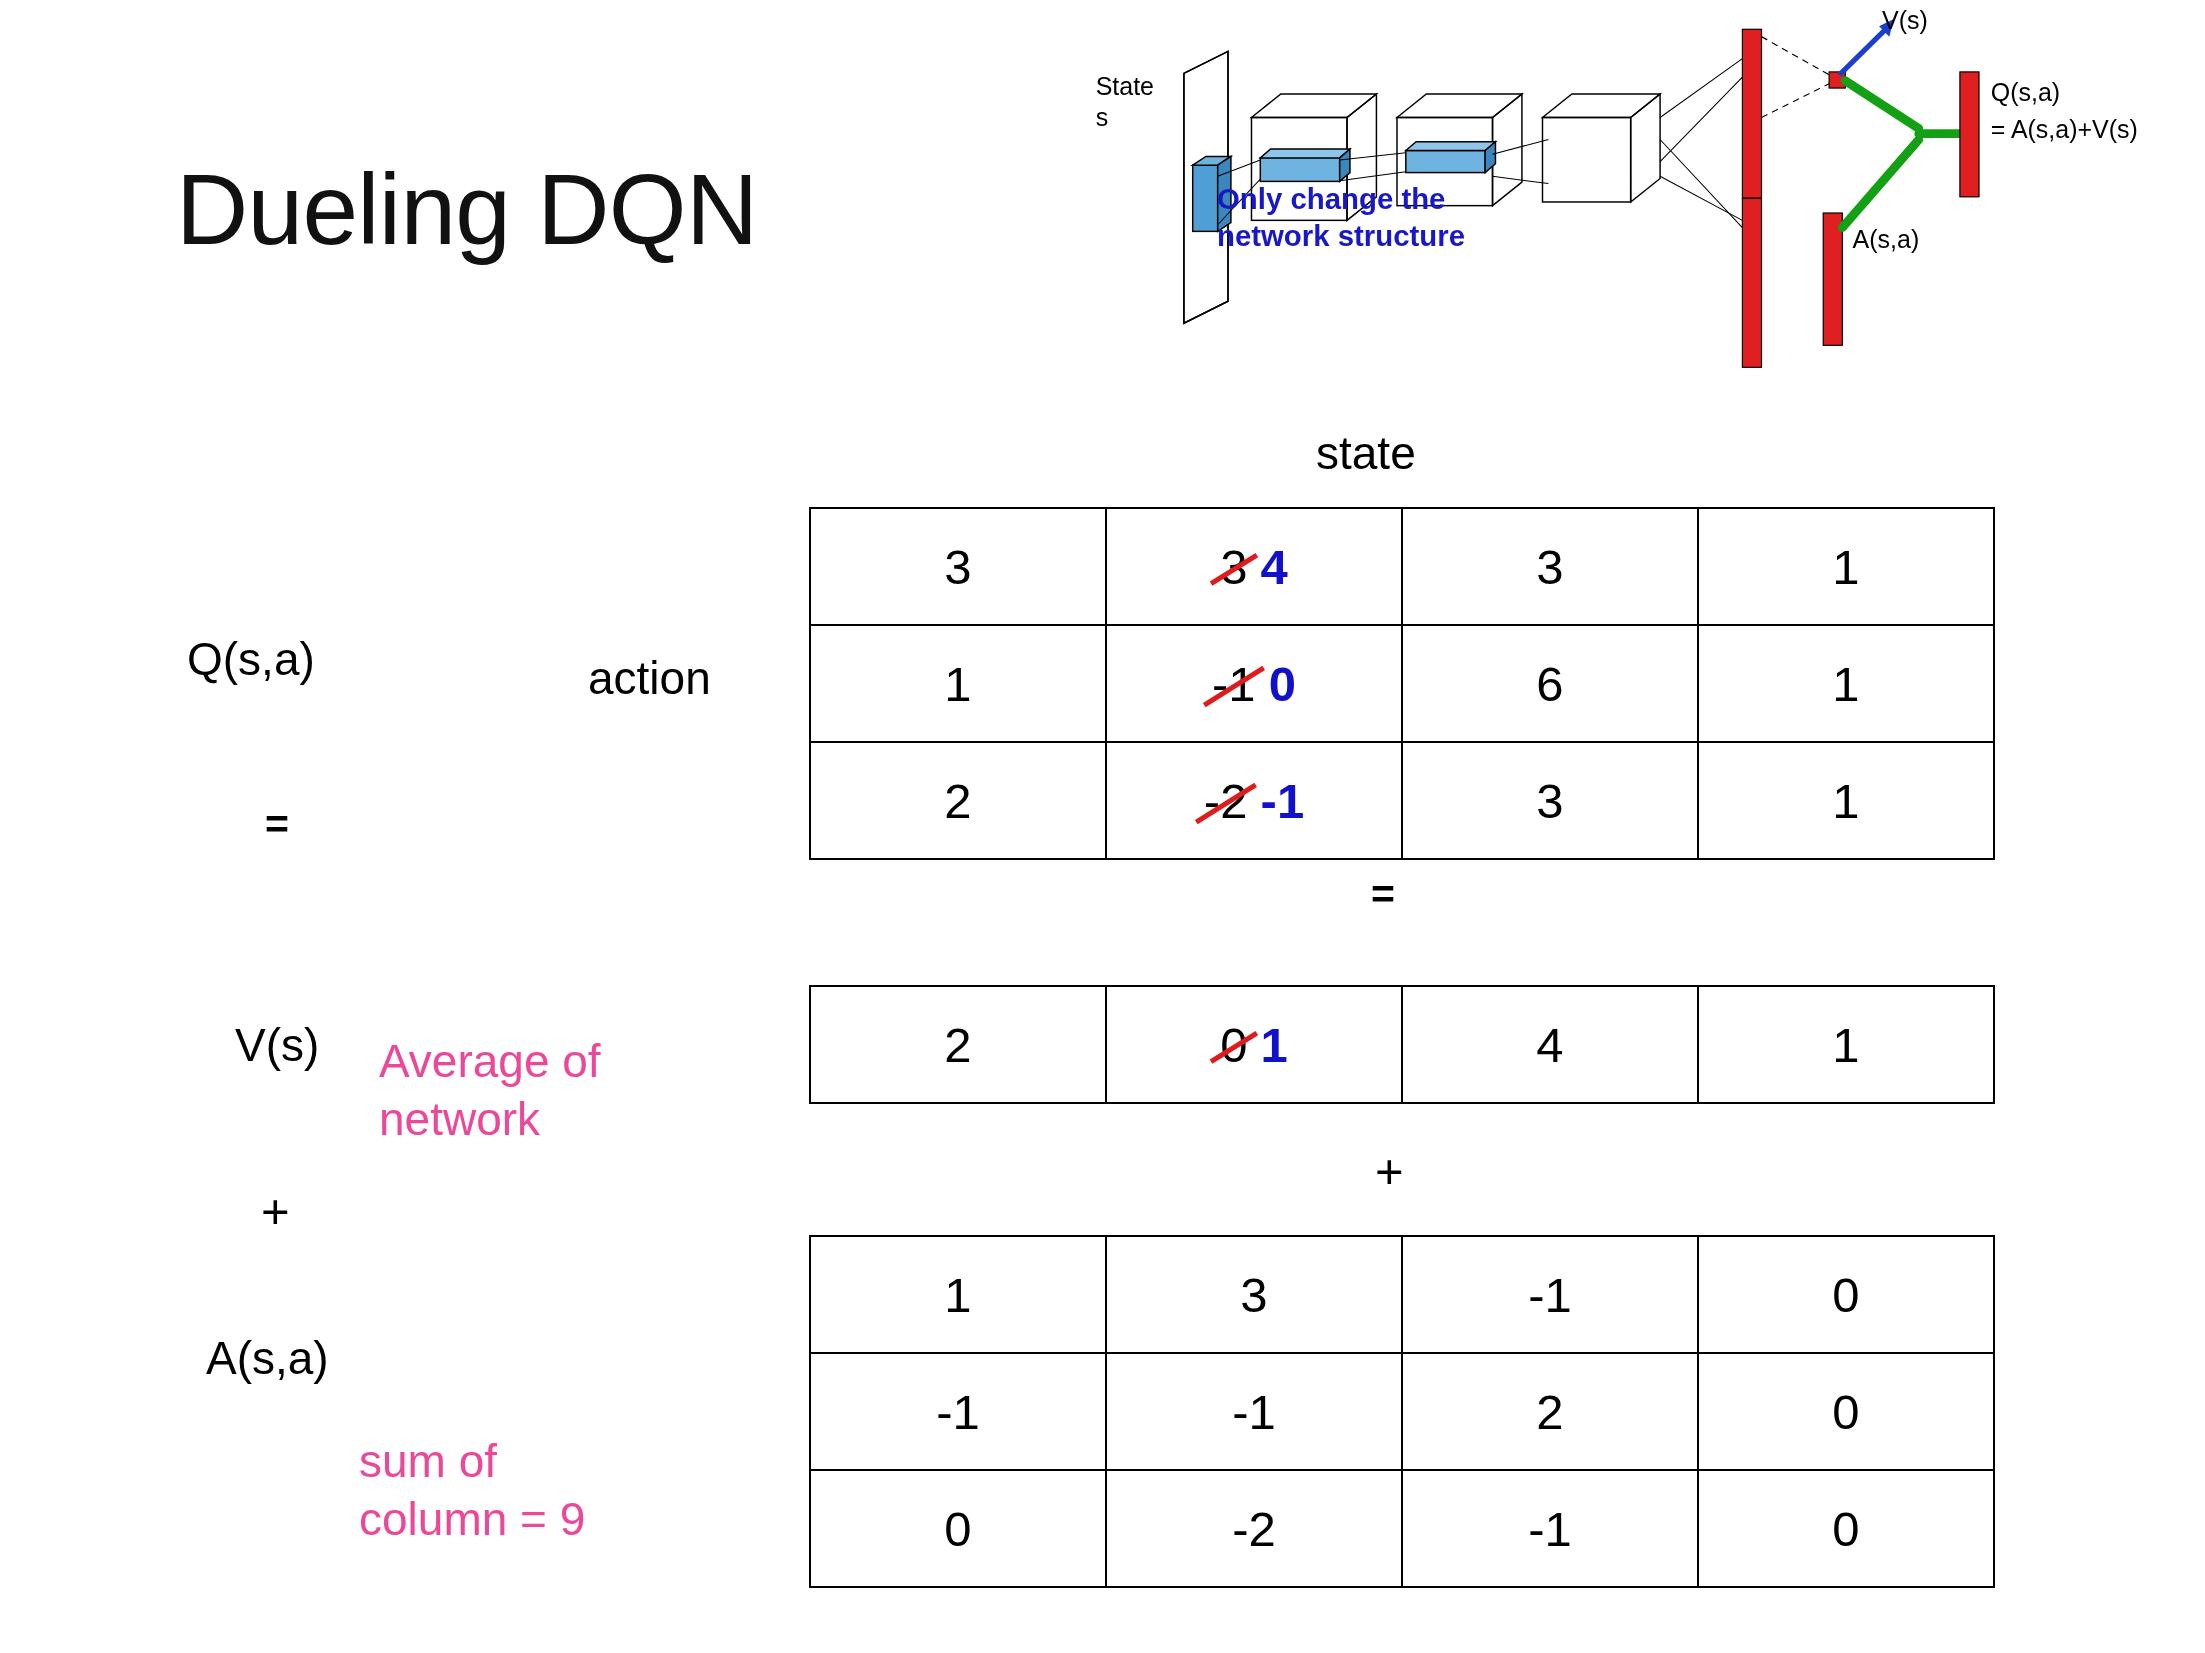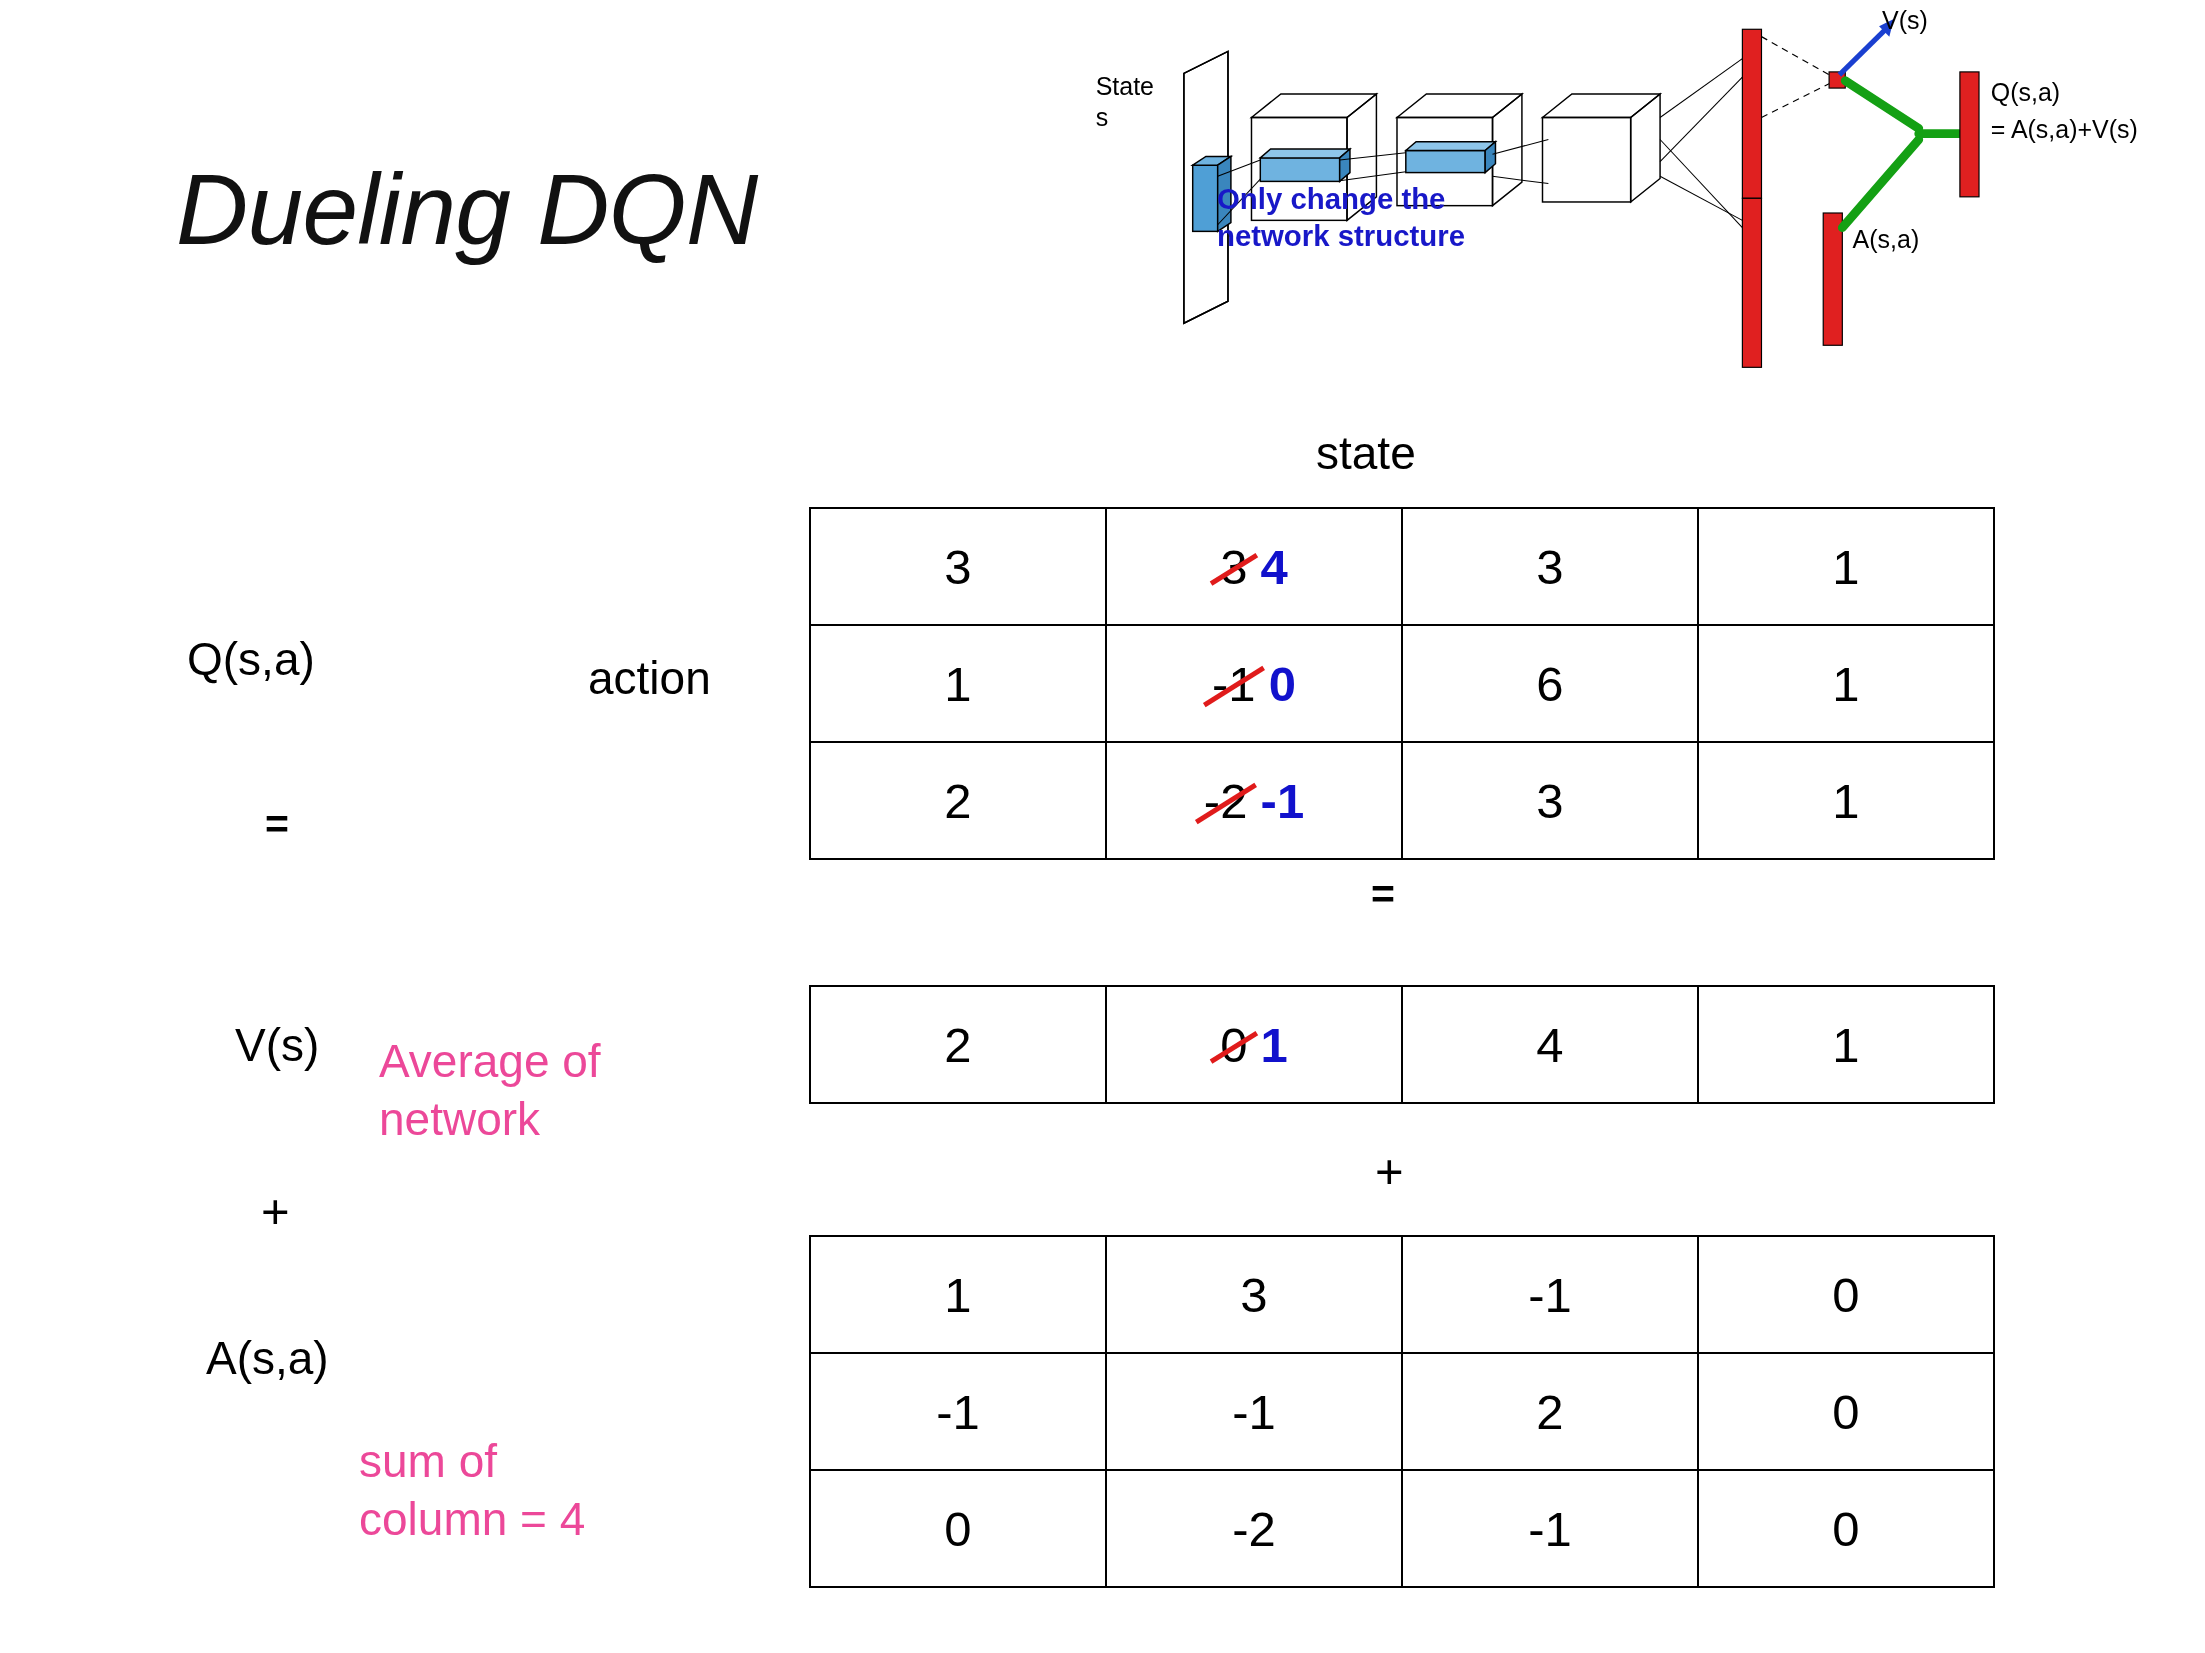--- a/index.html
+++ b/index.html
@@ -20,21 +20,20 @@
   
   #slide-title {
     left: 176px;
     top: 154px;
     font-size: 100px;
     line-height: 1.1;
     font-weight: 400;
     color: #111111;
     letter-spacing: -0.7px;
     white-space: nowrap;
-    font-style: italic;
   }
 
   
   #network-diagram {
     left: 1081px;
     top: 7.4px;
     width: 1117px;
     height: 412px;
   }
   #network-diagram svg { display: block; }
@@ -217,21 +216,21 @@
 <div class="abs lbl-black" id="v-label">V(s)</div>
 <div class="abs lbl-blue" id="avg-label">
   <div>Average of</div>
   <div>network</div>
 </div>
 <div class="abs lbl-black" id="plus-1">+</div>
 <div class="abs lbl-black" id="plus-2">+</div>
 <div class="abs lbl-black" id="a-label">A(s,a)</div>
 <div class="abs lbl-blue" id="sum-label">
   <div>sum of</div>
-  <div>column = 4</div>
+  <div>column = 9</div>
 </div>
 
 <table class="grid abs" id="q-table">
     <tbody>
       <tr>
         <td>3</td>
         <td><span class="cell-edit">
             <span class="old-val">3<span class="strike"></span></span>
             <span class="new-val">4</span>
           </span></td>

